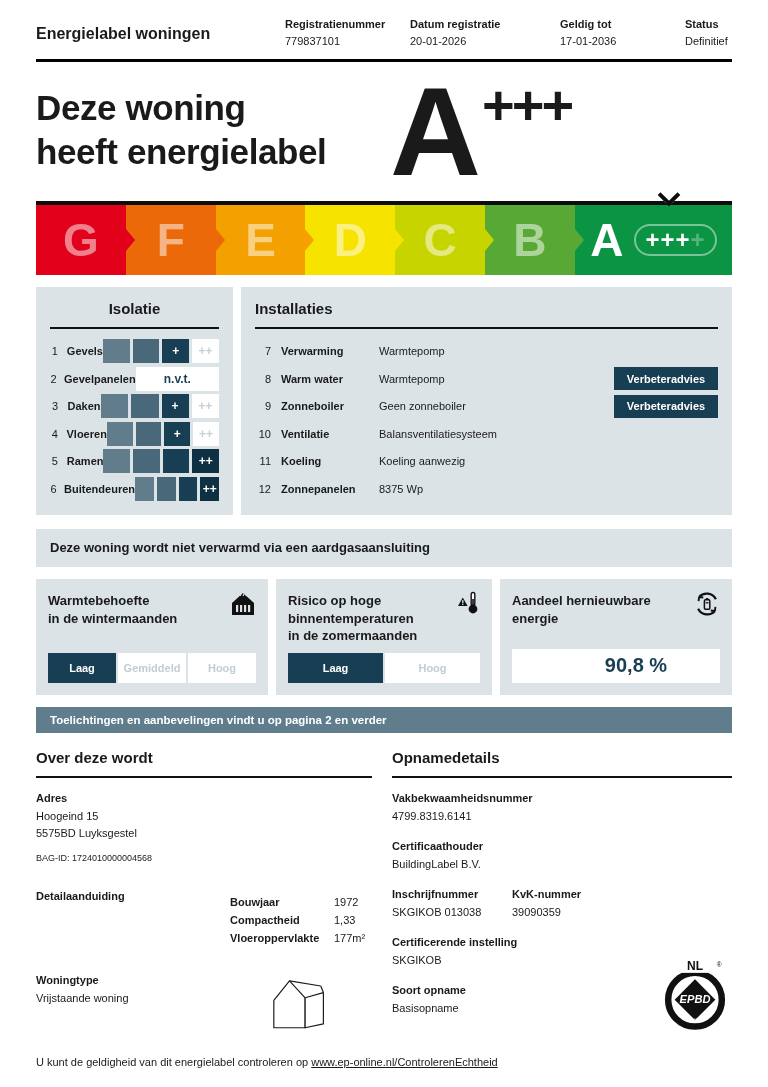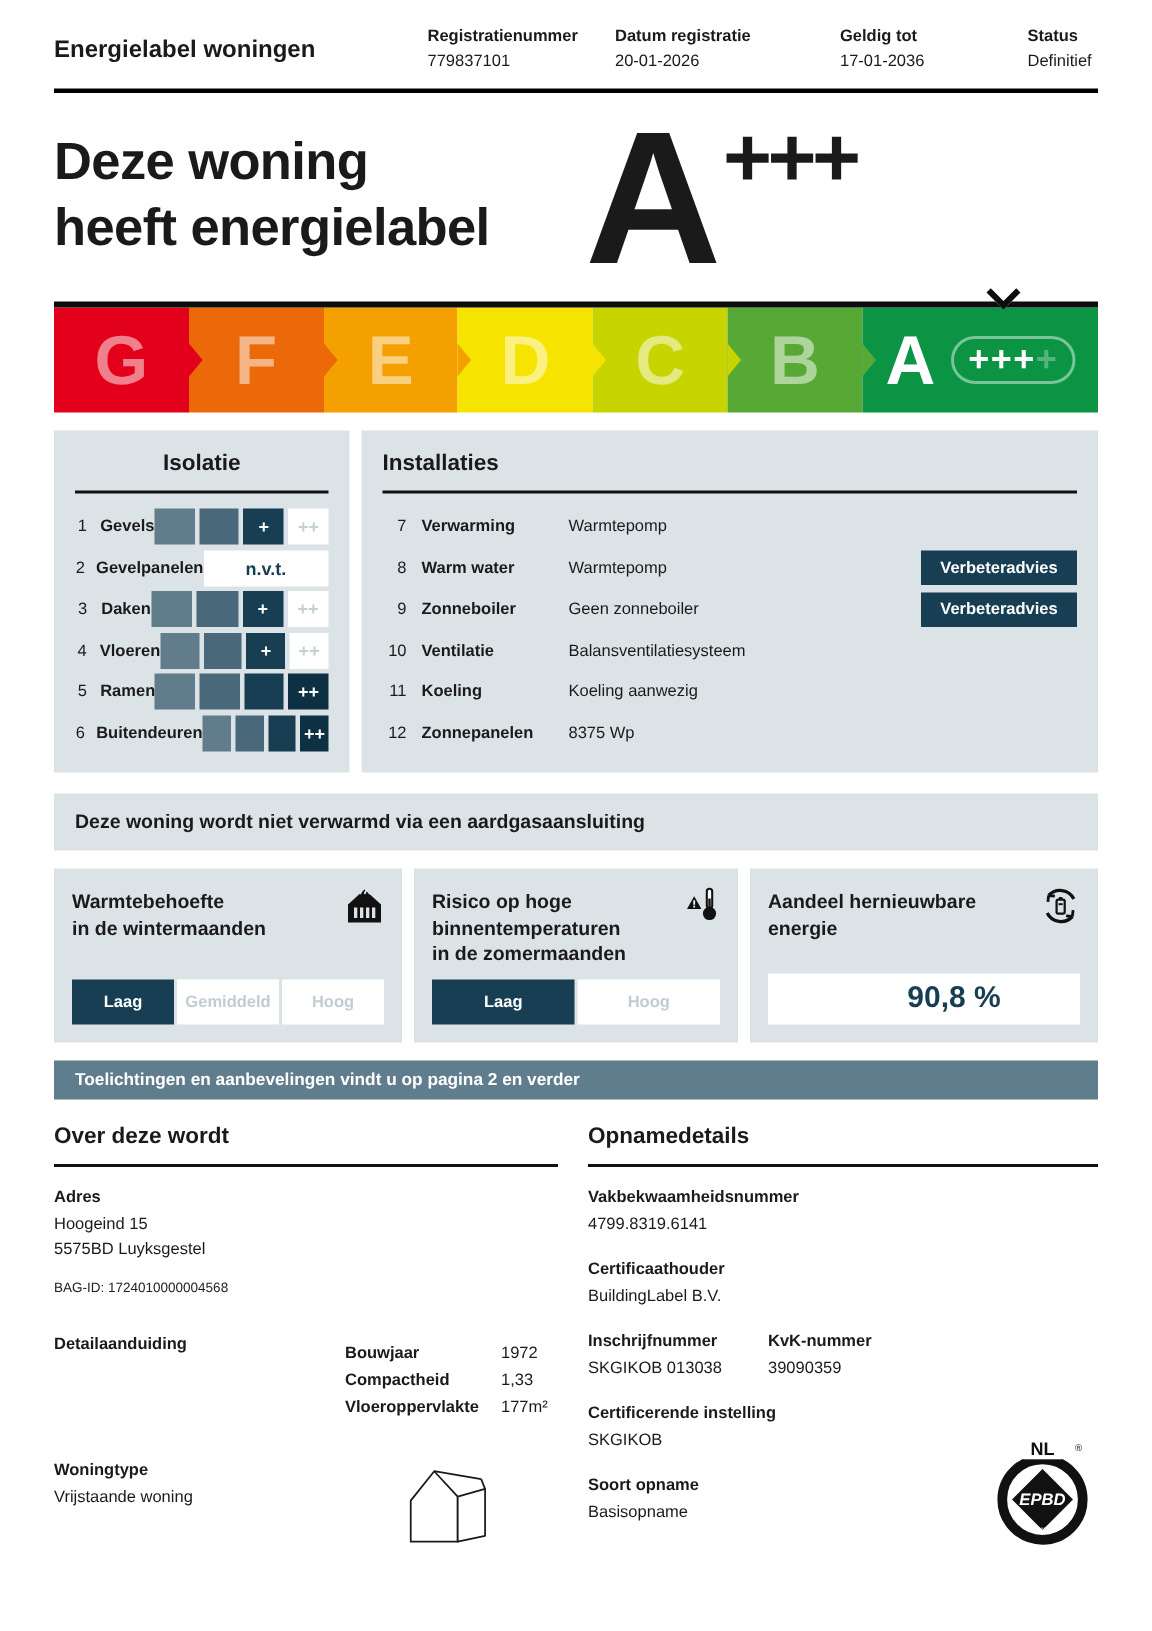--- a/index.html
+++ b/index.html
@@ -436,14 +436,17 @@
               <path id="arcpath" d="M 16 52 A 25 25 0 0 0 64 52"></path>
             </defs>
           <text font-family="Liberation Sans, sans-serif" font-size="4.2" fill="#fff" letter-spacing="0.6">
             <textPath href="#arcpath" startOffset="4%">PERFORMANCE OF BUILDINGS DIRECTIVE</textPath>
           </text>
         </svg>
       </span>
     </div>
   </div>
 
+  <div class="footer">
+    <span>U kunt de geldigheid van dit energielabel controleren op </span><a href="#">www.ep-online.nl/ControlerenEchtheid</a>
+  </div>
 
 </div>
 
 </body></html>

